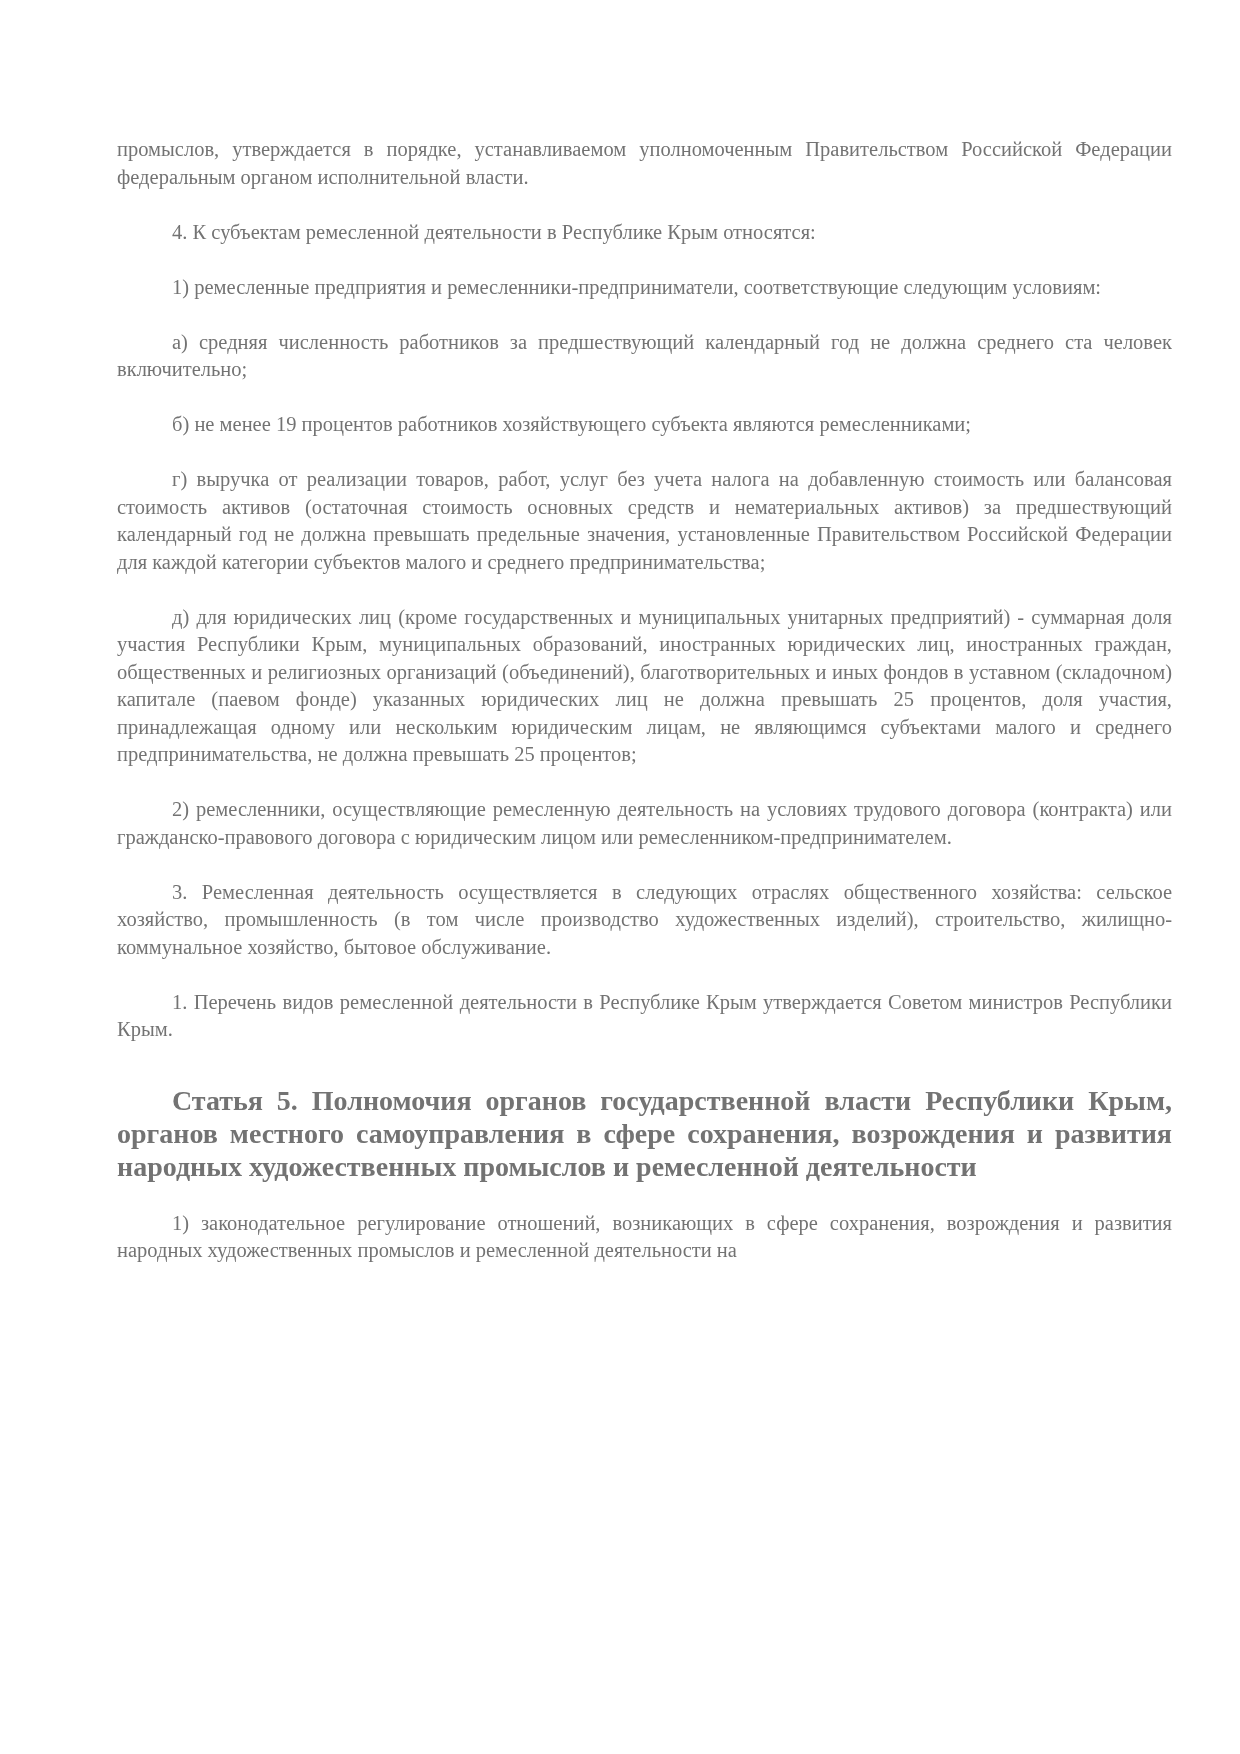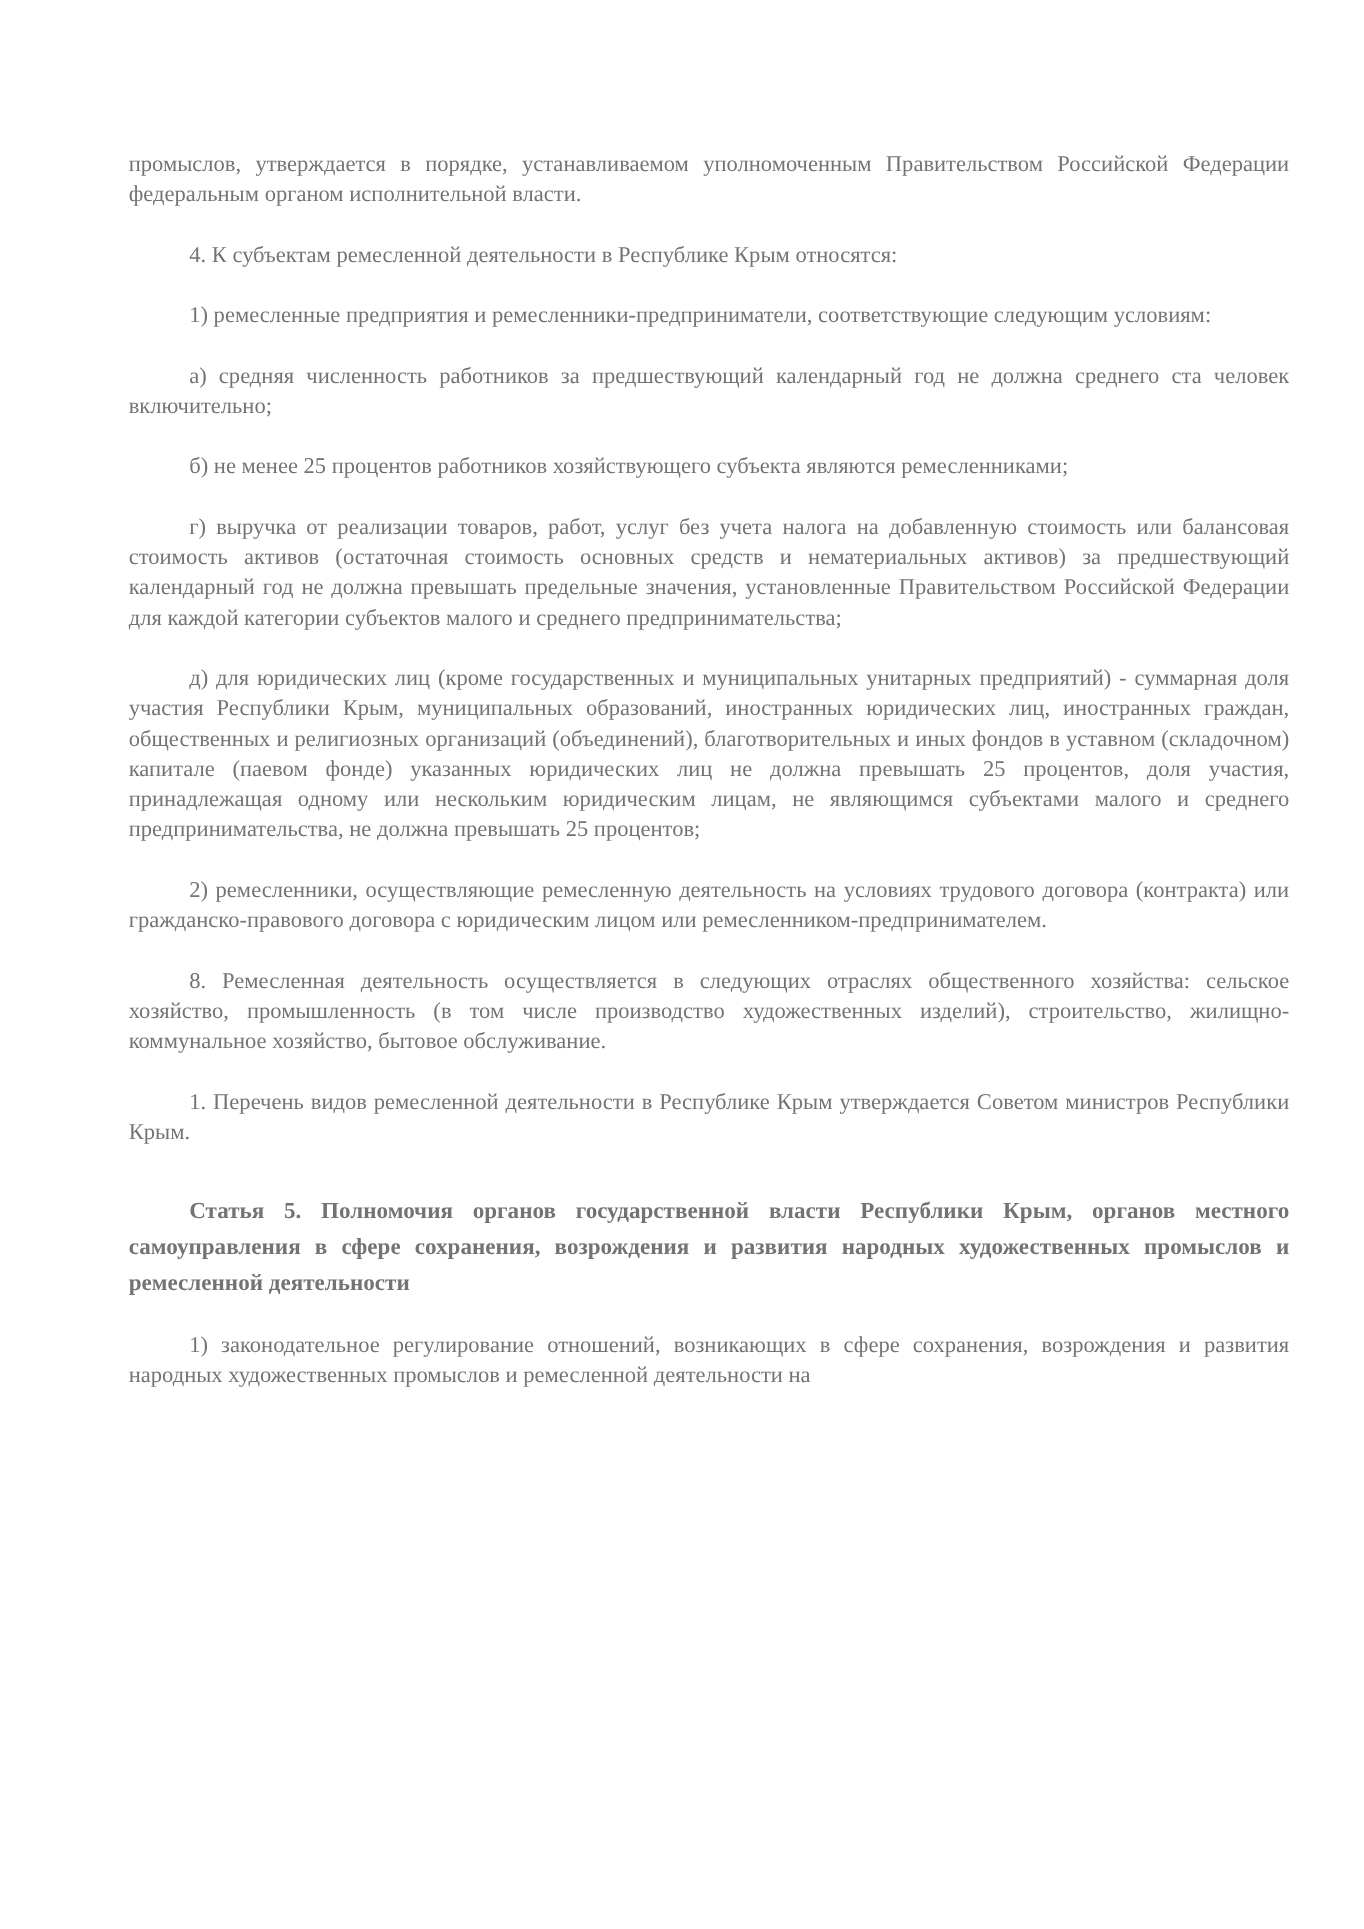--- a/index.html
+++ b/index.html
@@ -6,37 +6,37 @@
   body { width: 1240px; height: 1754px; position: relative; overflow: hidden; }
   .page {
     position: absolute; left: 117px; top: 136px; width: 1055px;
     font-family: "Liberation Serif", "DejaVu Serif", serif;
     font-size: 20.5px; line-height: 27.5px; color: #737373;
   }
   p { margin: 0 0 27.5px 0; text-align: justify; text-indent: 55px; }
   p.first { text-indent: 0; }
   h2 {
     font-family: "Liberation Serif", "DejaVu Serif", serif;
-    font-size: 21px; line-height: 33px; font-weight: bold;
+    font-size: 28px; line-height: 33px; font-weight: bold;
     text-align: justify; text-indent: 55px; margin: 40px 0 27px 0;
     text-align-last: left;
   }
   p.last { margin-bottom: 0; }
 </style>
 </head>
 <body>
 
 <div class="page">
   <p class="first">промыслов, утверждается в порядке, устанавливаемом уполномоченным Правительством Российской Федерации федеральным органом исполнительной власти.</p>
   <p>4. К субъектам ремесленной деятельности в Республике Крым относятся:</p>
   <p>1) ремесленные предприятия и ремесленники-предприниматели, соответствующие следующим условиям:</p>
   <p>а) средняя численность работников за предшествующий календарный год не должна среднего ста человек включительно;</p>
-  <p>б) не менее 25 процентов работников хозяйствующего субъекта являются ремесленниками;</p>
+  <p>б) не менее 19 процентов работников хозяйствующего субъекта являются ремесленниками;</p>
   <p>г) выручка от реализации товаров, работ, услуг без учета налога на добавленную стоимость или балансовая стоимость активов (остаточная стоимость основных средств и нематериальных активов) за предшествующий календарный год не должна превышать предельные значения, установленные Правительством Российской Федерации для каждой категории субъектов малого и среднего предпринимательства;</p>
   <p>д) для юридических лиц (кроме государственных и муниципальных унитарных предприятий) - суммарная доля участия Республики Крым, муниципальных образований, иностранных юридических лиц, иностранных граждан, общественных и религиозных организаций (объединений), благотворительных и иных фондов в уставном (складочном) капитале (паевом фонде) указанных юридических лиц не должна превышать 25 процентов, доля участия, принадлежащая одному или нескольким юридическим лицам, не являющимся субъектами малого и среднего предпринимательства, не должна превышать 25 процентов;</p>
   <p>2) ремесленники, осуществляющие ремесленную деятельность на условиях трудового договора (контракта) или гражданско-правового договора с юридическим лицом или ремесленником-предпринимателем.</p>
-  <p>8. Ремесленная деятельность осуществляется в следующих отраслях общественного хозяйства: сельское хозяйство, промышленность (в том числе производство художественных изделий), строительство, жилищно-коммунальное хозяйство, бытовое обслуживание.</p>
+  <p>3. Ремесленная деятельность осуществляется в следующих отраслях общественного хозяйства: сельское хозяйство, промышленность (в том числе производство художественных изделий), строительство, жилищно-коммунальное хозяйство, бытовое обслуживание.</p>
   <p>1. Перечень видов ремесленной деятельности в Республике Крым утверждается Советом министров Республики Крым.</p>
 
   <h2>Статья 5. Полномочия органов государственной власти Республики Крым, органов местного самоуправления в сфере сохранения, возрождения и развития народных художественных промыслов и ремесленной деятельности</h2>
 
   <p class="last">1) законодательное регулирование отношений, возникающих в сфере сохранения, возрождения и развития народных художественных промыслов и ремесленной деятельности на</p>
 </div>
 
 </body></html>

